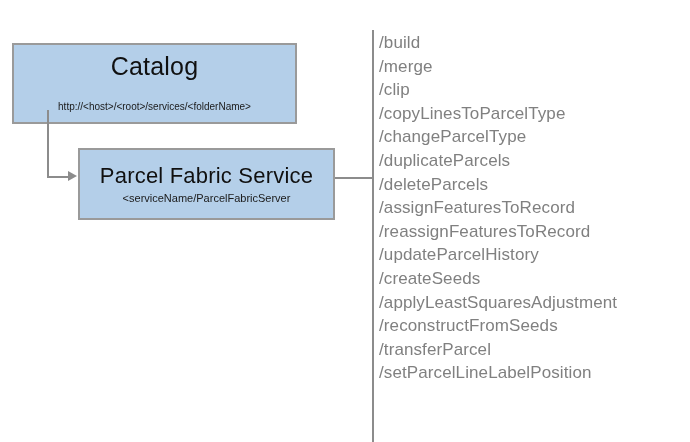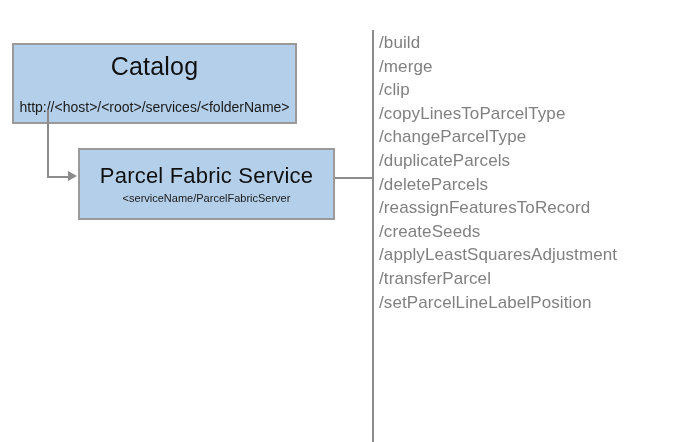--- a/index.html
+++ b/index.html
@@ -34,21 +34,21 @@
   }
   .node .node-title {
     font-size: 25px;
     line-height: 29px;
     font-weight: normal;
     letter-spacing: 0.2px;
     color: #101010;
     white-space: nowrap;
   }
   .node .node-sub {
-    font-size: 14px;
+    font-size: 10px;
     line-height: 16px;
     margin-top: 18px;
     color: #1a1a1a;
     white-space: nowrap;
   }
 
   #catalog-node {
     left: 12px;
     top: 43px;
     width: 285px;
@@ -153,20 +153,23 @@
   <div id="ops-divider"></div>
 
   <ul id="ops-list">
       <li>/build</li>
       <li>/merge</li>
       <li>/clip</li>
       <li>/copyLinesToParcelType</li>
       <li>/changeParcelType</li>
       <li>/duplicateParcels</li>
       <li>/deleteParcels</li>
+      <li>/assignFeaturesToRecord</li>
       <li>/reassignFeaturesToRecord</li>
+      <li>/updateParcelHistory</li>
       <li>/createSeeds</li>
       <li>/applyLeastSquaresAdjustment</li>
+      <li>/reconstructFromSeeds</li>
       <li>/transferParcel</li>
       <li>/setParcelLineLabelPosition</li>
     </ul>
 
 </div>
 
 </body></html>

